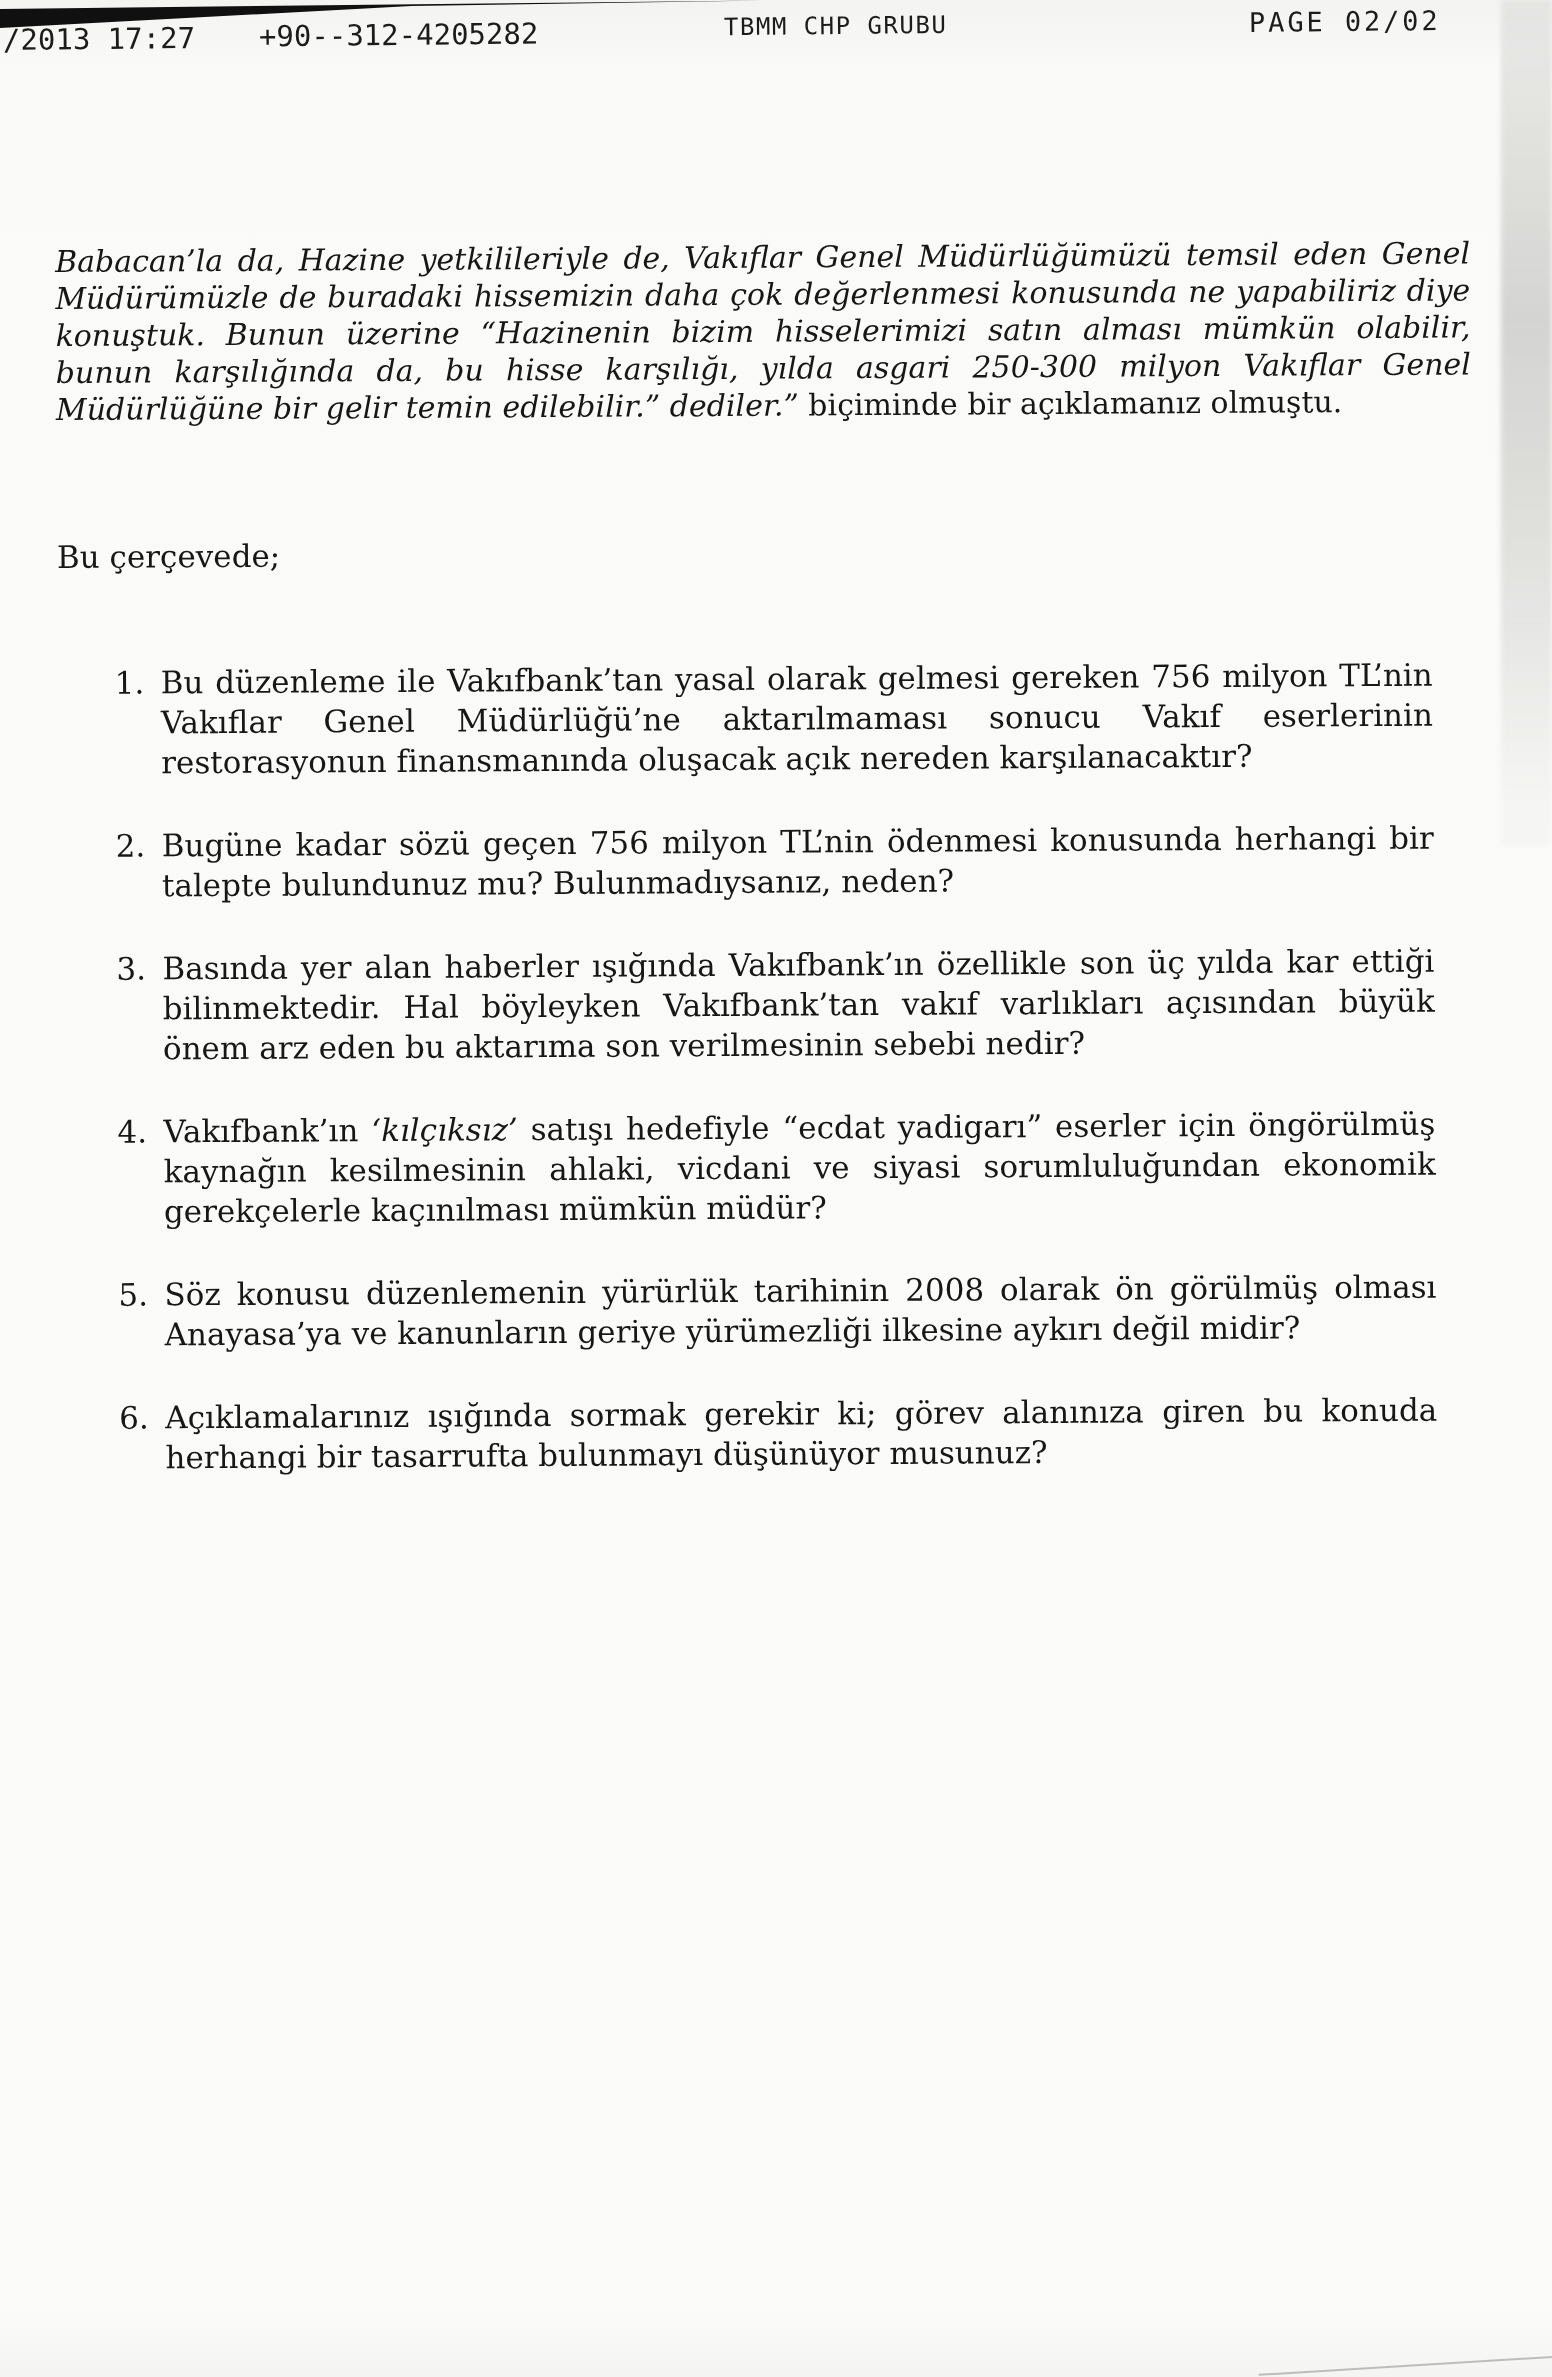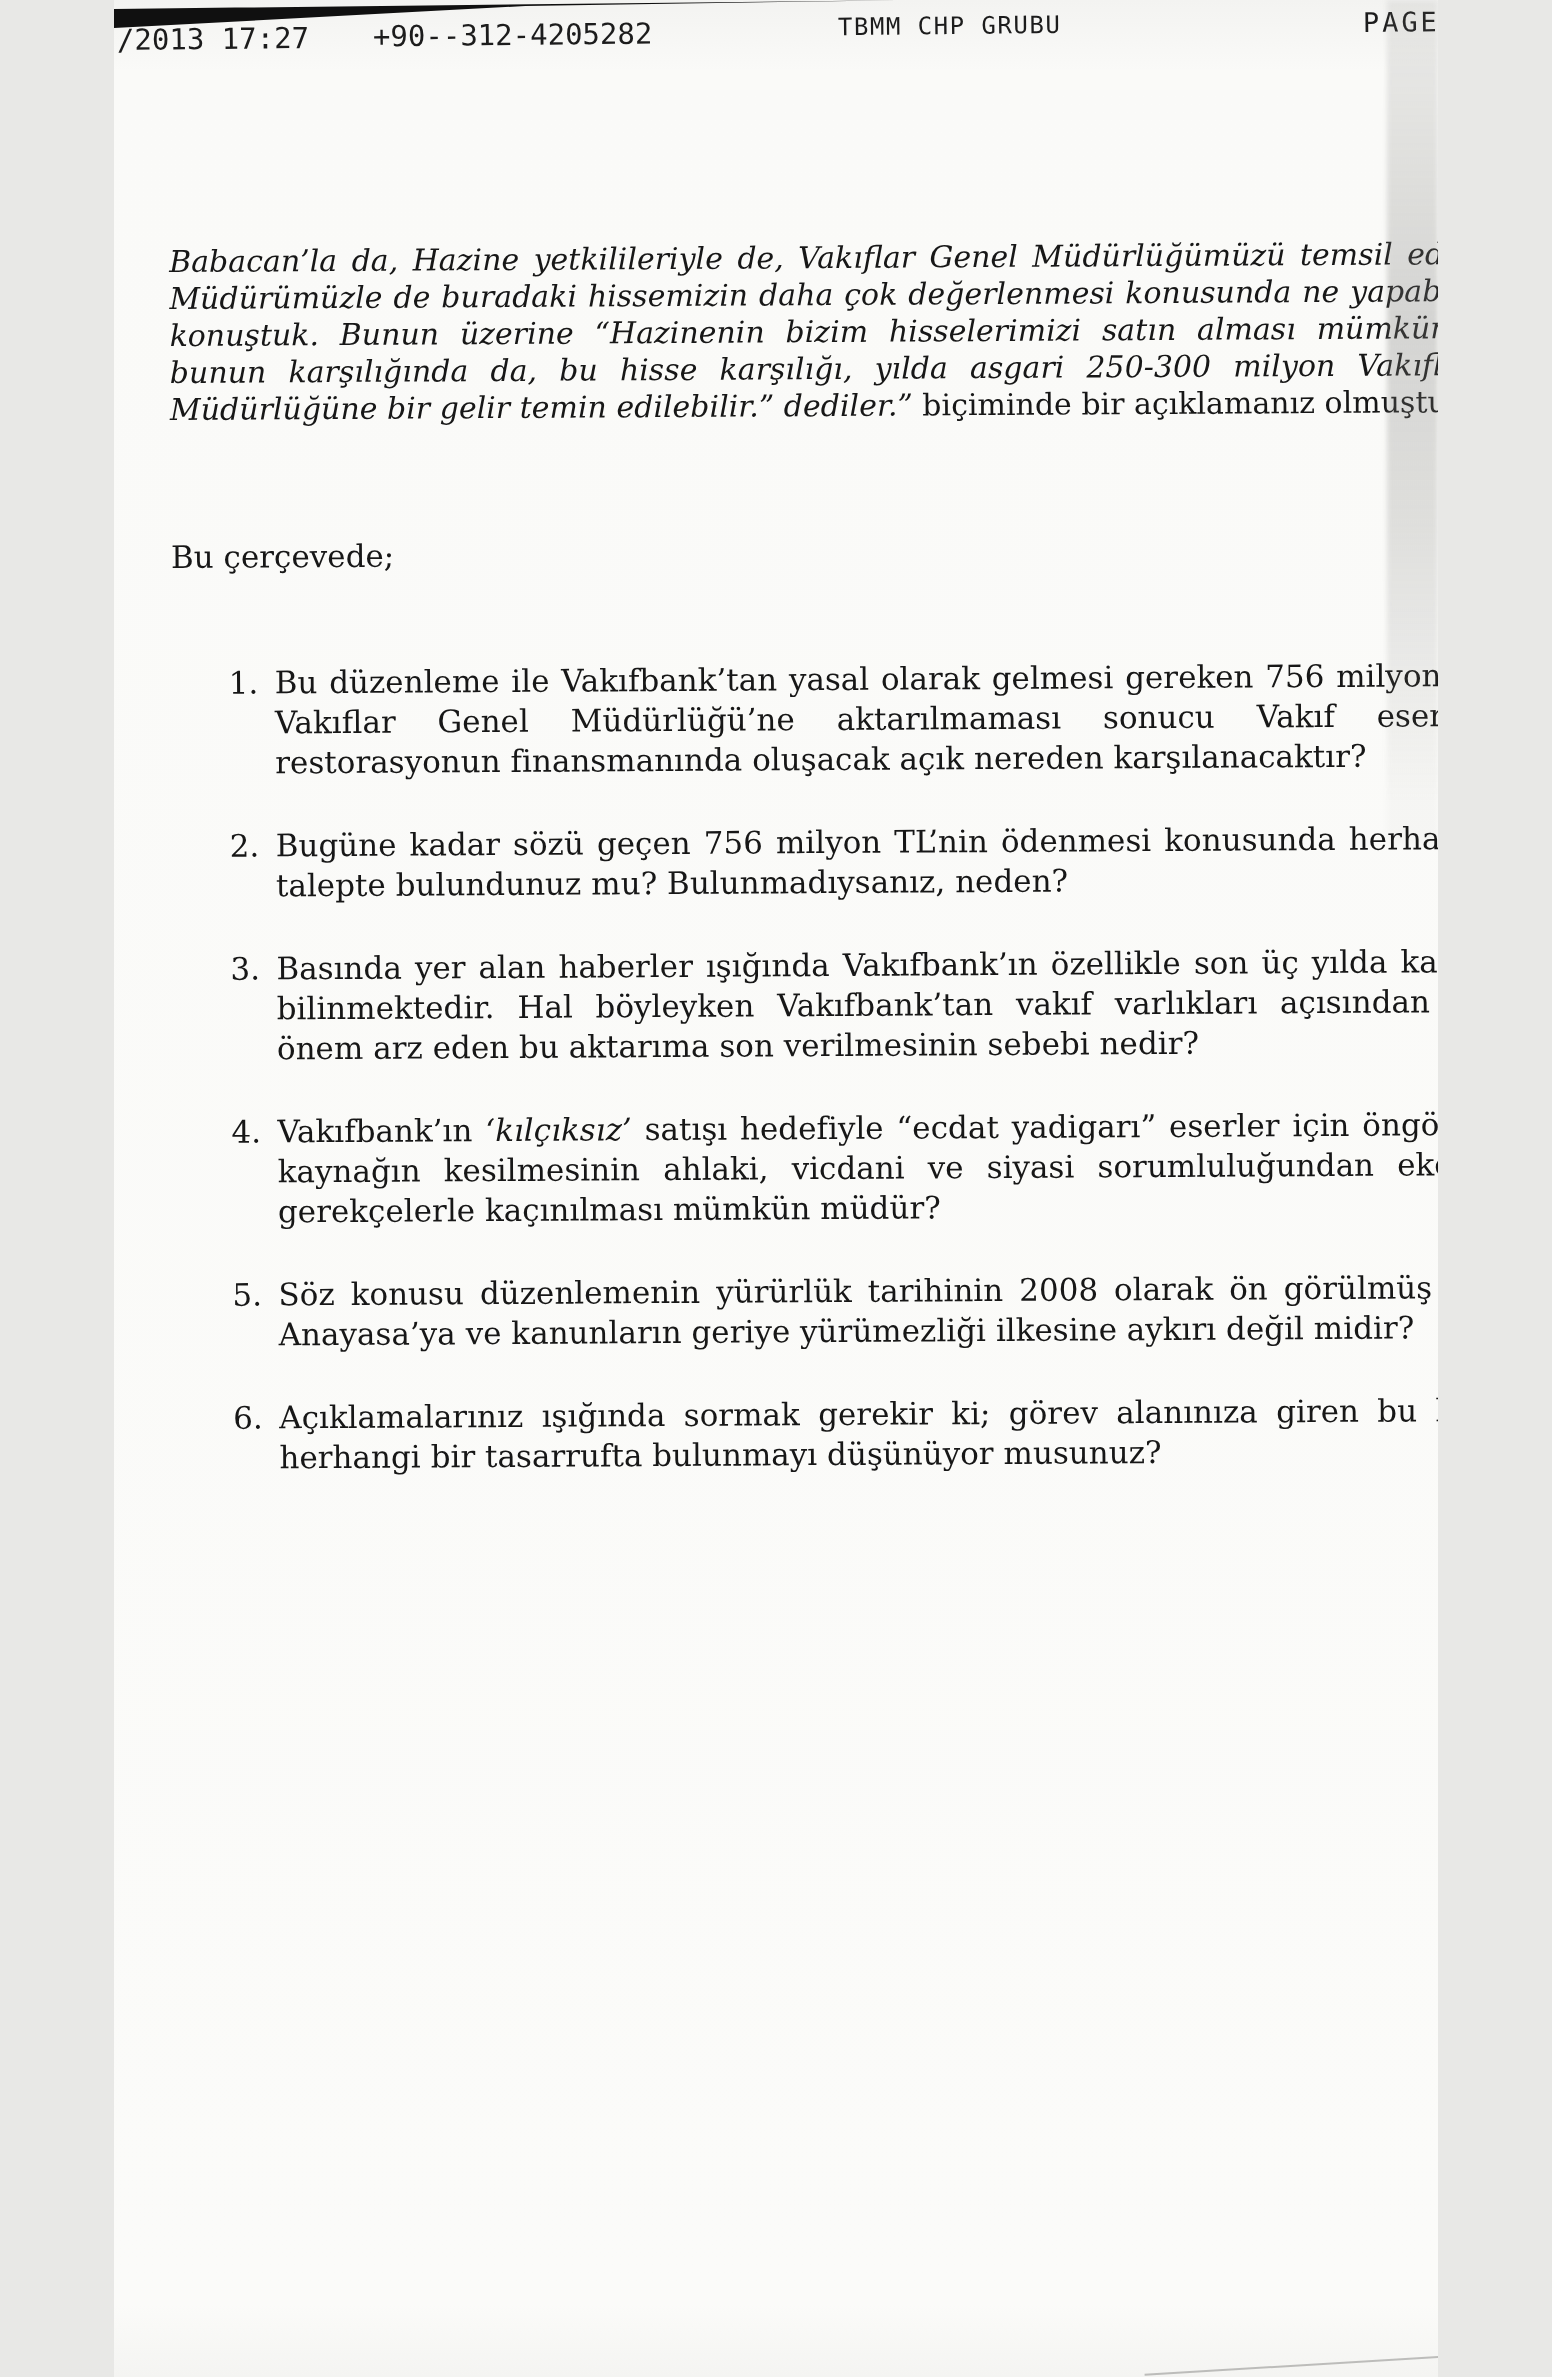--- a/index.html
+++ b/index.html
@@ -3,21 +3,21 @@
 <meta charset="utf-8">
 <title>Fax Document</title>
 <style>
   html, body {
     margin: 0;
     padding: 0;
     background: #e8e8e6;
   }
   .page {
     position: relative;
-    width: 1324px;
+    width: 1552px;
     height: 2377px;
     margin: 0 auto;
     background:
       linear-gradient(180deg, #f3f3f1 0%, #fafaf8 3%, #fbfbf9 97%, #f4f4f2 100%);
     overflow: hidden;
     color: #171717;
     font-family: "DejaVu Serif", "Liberation Serif", serif;
   }
 
   

